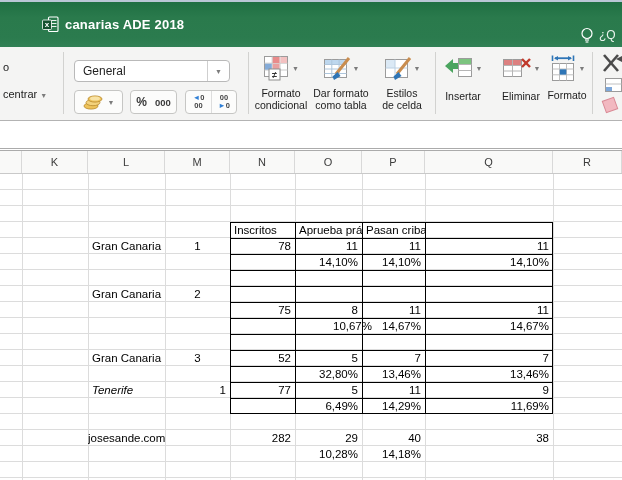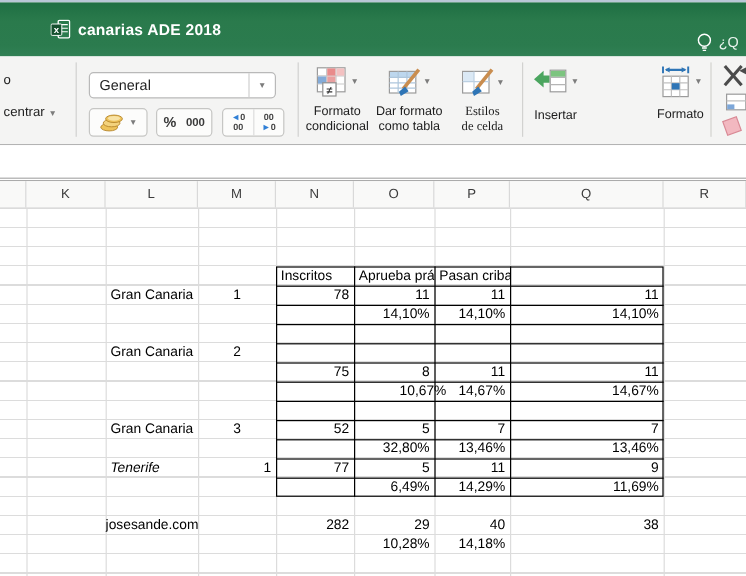--- a/index.html
+++ b/index.html
@@ -157,21 +157,21 @@
           <polygon points="14.5,17 17.5,21 11,25 9.5,21.5" fill="#2e75b6"></polygon>
         </svg>
         <span class="ddarrow">▼</span>
       </div>
       <div class="biglabel">
         <div>Dar formato</div>
         <div>como tabla</div>
       </div>
     </div>
 
-    <div class="bigbtn" style="left:370px; width:64px;font-family:Liberation Serif, serif;">
+    <div class="bigbtn" style="left:370px; width:64px;">
       <div class="iconrow">
         <svg width="28" height="28" viewBox="0 0 28 28">
           <rect x="1.5" y="4.5" width="22" height="18" fill="#ffffff" stroke="#9b9b9b"></rect>
           <rect x="2" y="5" width="9" height="8" fill="#dbe9f5"></rect>
           <line x1="11" y1="4.5" x2="11" y2="22.5" stroke="#bcd0e2"></line>
           <line x1="1.5" y1="13" x2="23.5" y2="13" stroke="#bcd0e2"></line>
           <line x1="26" y1="3" x2="13" y2="19" stroke="#c98d4f" stroke-width="3"></line>
           <polygon points="14.5,17 17.5,21 11,25 9.5,21.5" fill="#2e75b6"></polygon>
         </svg>
         <span class="ddarrow">▼</span>
@@ -191,20 +191,35 @@
           <rect x="14.5" y="3.5" width="13" height="18" fill="#ffffff" stroke="#9b9b9b"></rect>
           <rect x="15" y="4" width="12" height="5" fill="#7cc47f"></rect>
           <line x1="14.5" y1="9.5" x2="27.5" y2="9.5" stroke="#b5b5b5"></line>
           <line x1="14.5" y1="15.5" x2="27.5" y2="15.5" stroke="#b5b5b5"></line>
         </svg>
         <span class="ddarrow">▼</span>
       </div>
       <div class="biglabel" style="margin-top:4px;">Insertar</div>
     </div>
 
+    <div class="bigbtn" style="left:492px; width:58px;">
+      <div class="iconrow">
+        <svg width="30" height="26" viewBox="0 0 30 26">
+          <rect x="1.5" y="4.5" width="18" height="17" fill="#ffffff" stroke="#9b9b9b"></rect>
+          <rect x="2" y="5" width="17" height="5" fill="#dd8181"></rect>
+          <line x1="1.5" y1="10.5" x2="19.5" y2="10.5" stroke="#b5b5b5"></line>
+          <line x1="1.5" y1="16" x2="19.5" y2="16" stroke="#b5b5b5"></line>
+          <line x1="10.5" y1="4.5" x2="10.5" y2="21.5" stroke="#b5b5b5"></line>
+          <line x1="20" y1="4" x2="28" y2="12" stroke="#c0392b" stroke-width="2.4"></line>
+          <line x1="28" y1="4" x2="20" y2="12" stroke="#c0392b" stroke-width="2.4"></line>
+        </svg>
+        <span class="ddarrow">▼</span>
+      </div>
+      <div class="biglabel" style="margin-top:4px;">Eliminar</div>
+    </div>
 
     <div class="bigbtn" style="left:536px; width:62px;">
       <div class="iconrow">
         <svg width="28" height="28" viewBox="0 0 28 28">
           <line x1="3.5" y1="0.5" x2="3.5" y2="6" stroke="#2e75b6" stroke-width="1.6"></line>
           <line x1="24.5" y1="0.5" x2="24.5" y2="6" stroke="#2e75b6" stroke-width="1.6"></line>
           <line x1="6" y1="3.2" x2="22" y2="3.2" stroke="#2e75b6" stroke-width="1.8"></line>
           <polygon points="5,3.2 9,1 9,5.5" fill="#2e75b6"></polygon>
           <polygon points="23,3.2 19,1 19,5.5" fill="#2e75b6"></polygon>
           <rect x="3.5" y="8.5" width="21" height="17" fill="#ffffff" stroke="#9b9b9b"></rect>

